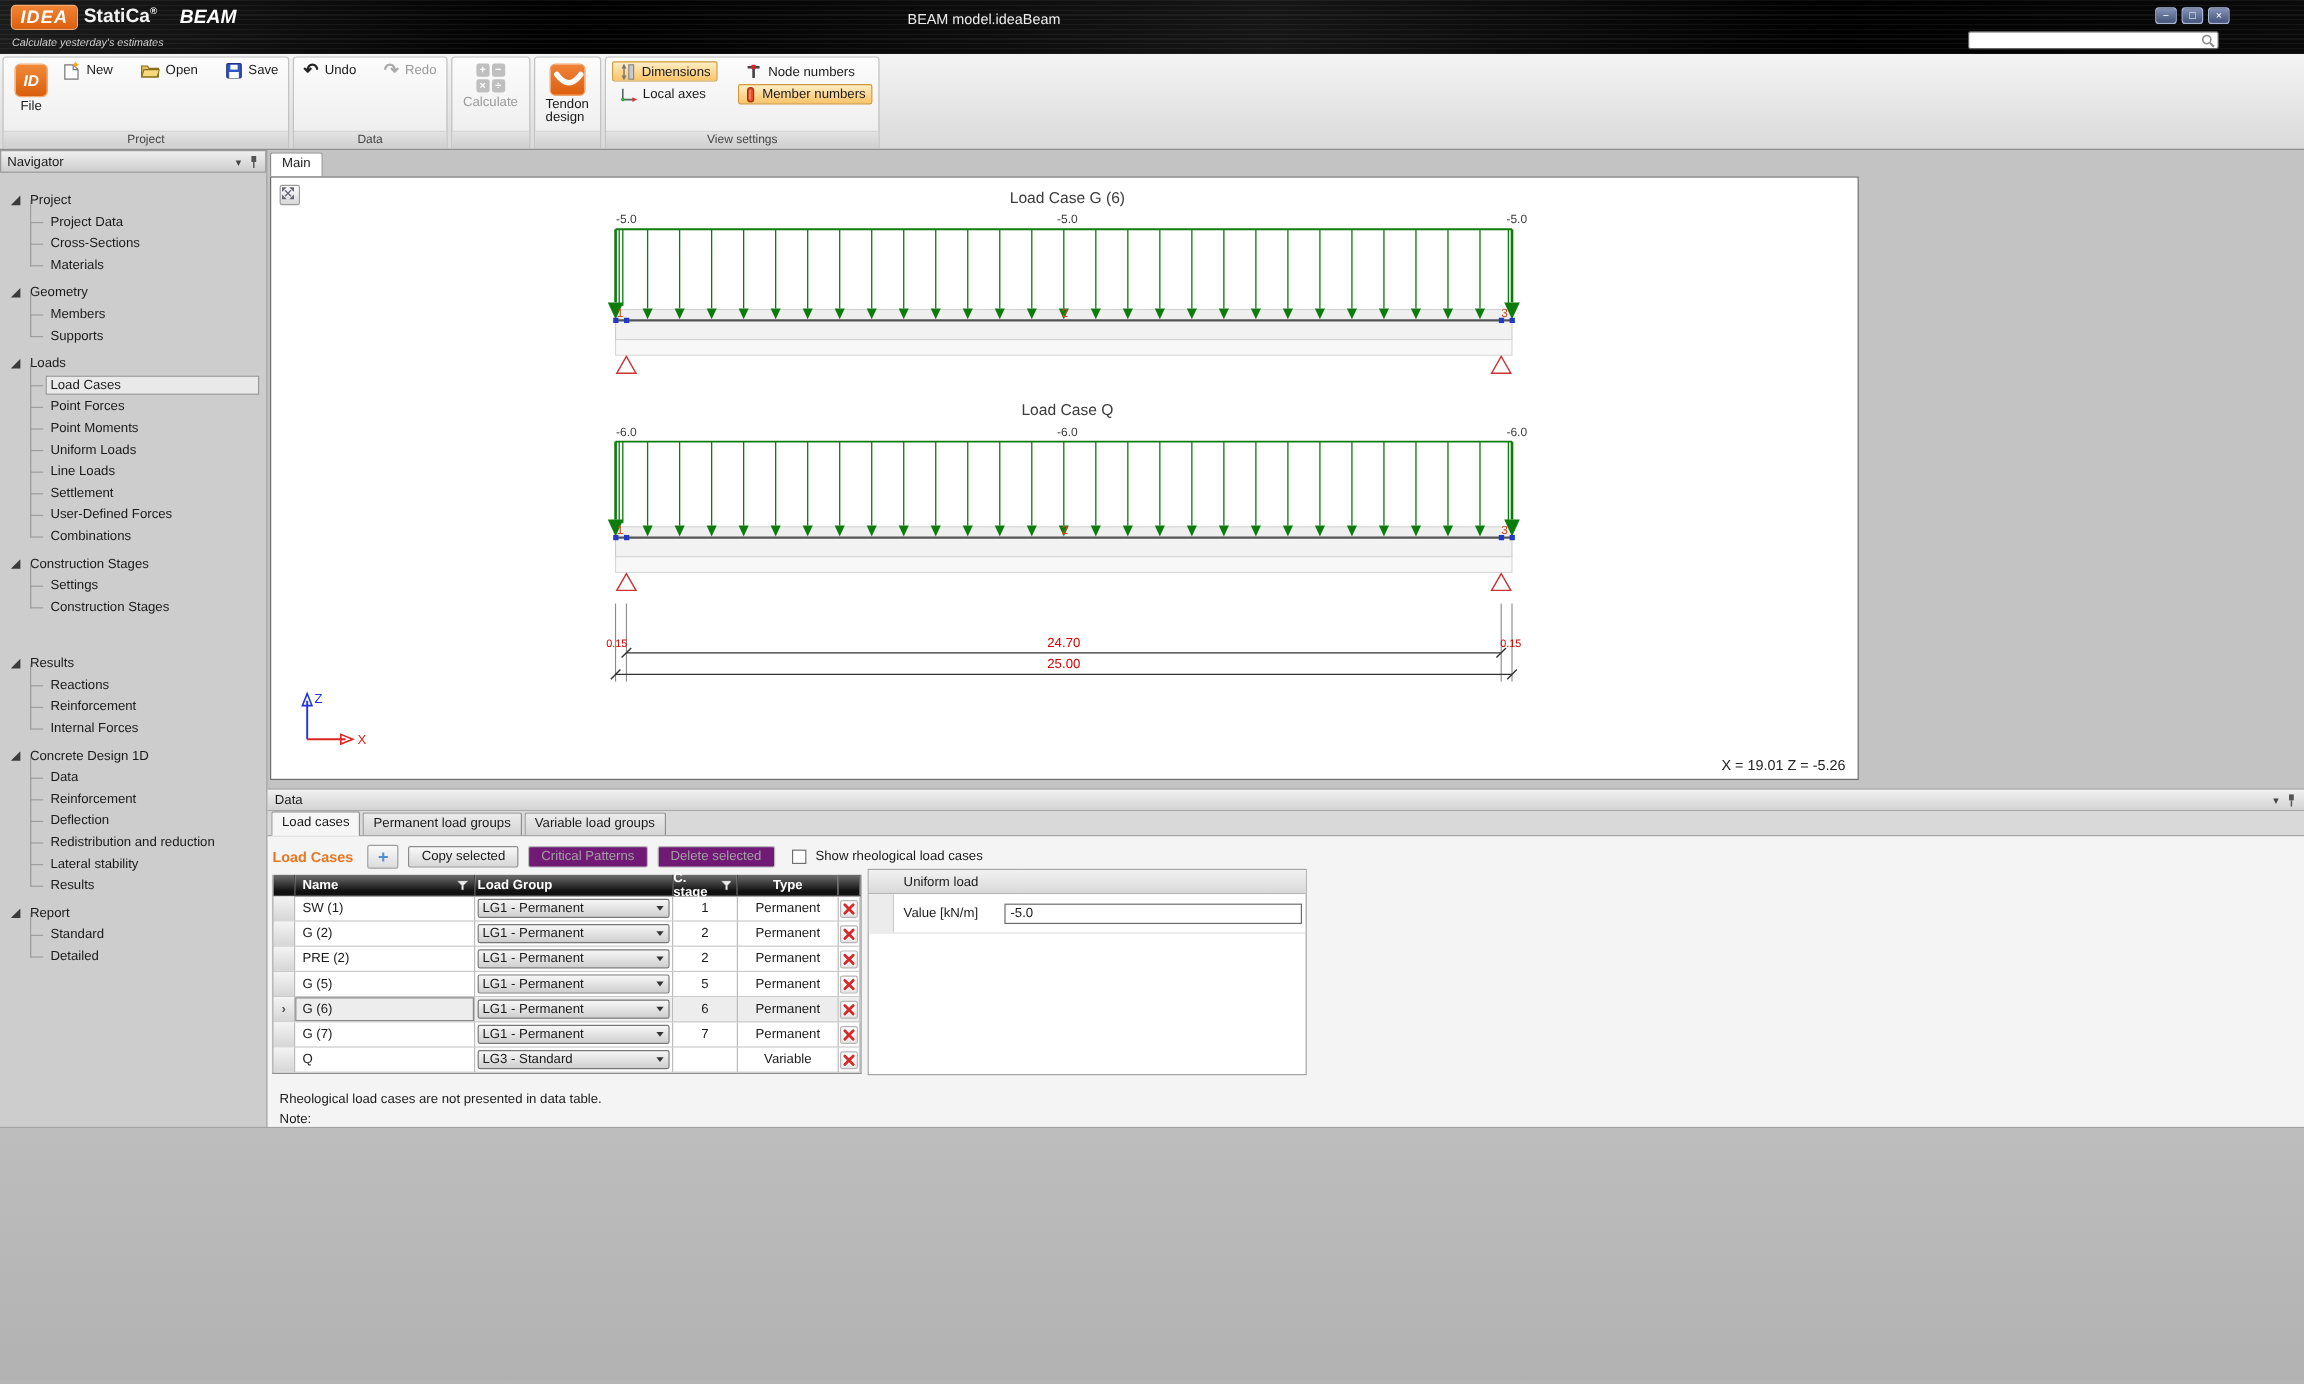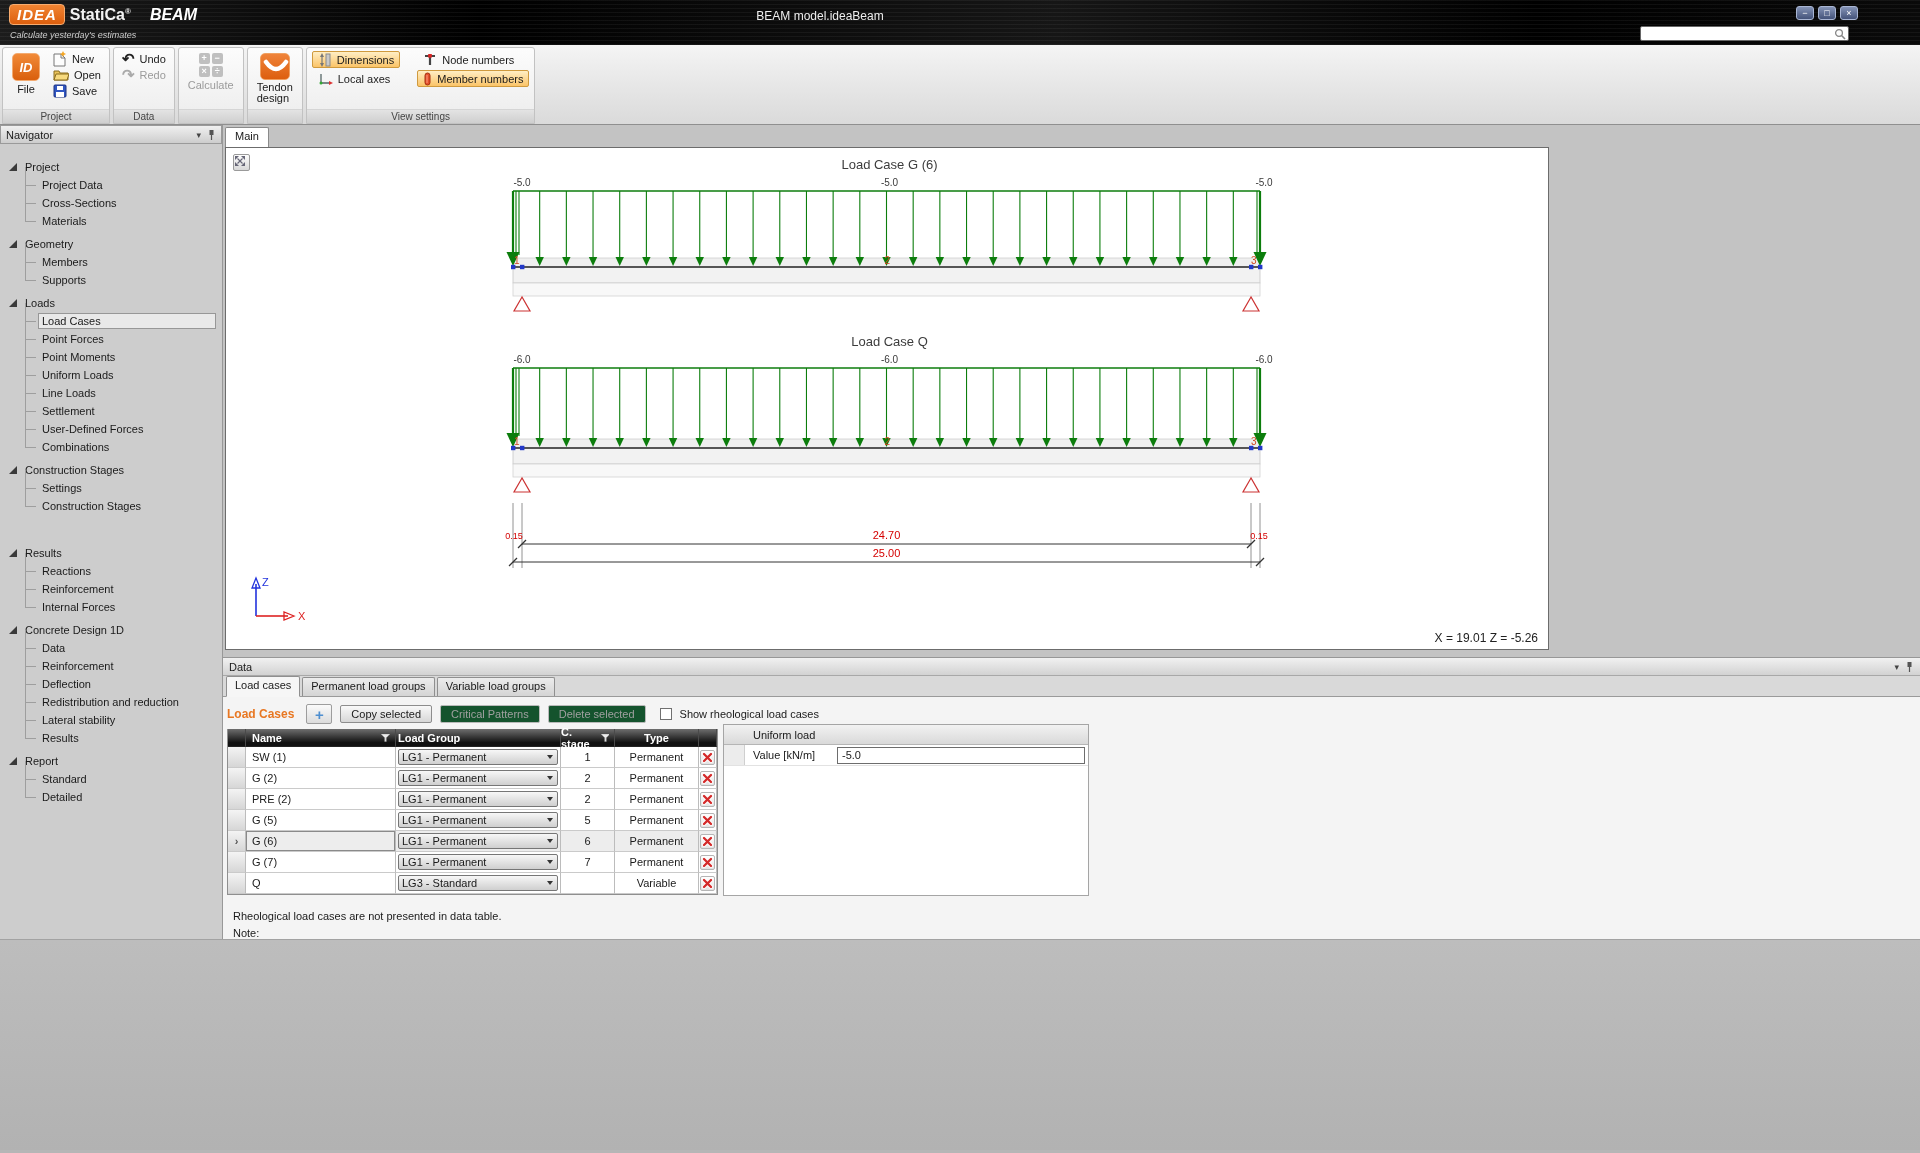--- a/index.html
+++ b/index.html
@@ -29,21 +29,21 @@
     display:flex;align-items:stretch;padding:2px 0 0 2px;gap:3px}
   .rgroup{display:flex;flex-direction:column;background:linear-gradient(#fcfcfc,#ececec);
     border:1px solid #c2c2c2;border-radius:3px 3px 0 0;overflow:hidden}
   .rgroup-body{flex:1;display:flex;align-items:flex-start;padding:3px 5px;gap:6px}
   .rgroup-label{height:14px;line-height:14px;text-align:center;font-size:10px;color:#444;
     background:linear-gradient(#e3e3e3,#cfcfcf);border-top:1px solid #d5d5d5}
   .bigbtn{display:flex;flex-direction:column;align-items:center;gap:2px;padding:2px 4px;font-size:11px}
   .file-ico{width:28px;height:28px;border-radius:5px;background:linear-gradient(#f18a38,#d95f0d);
     border:1px solid #f3aa70;color:#fff;font-weight:bold;font-style:italic;font-size:13px;
     display:flex;align-items:center;justify-content:center}
-  .vstack{display:flex;flex-direction:column;gap:0;justify-content:center}
+  .vstack{display:flex;flex-direction:row;gap:17px;justify-content:center}
   .smallbtn{display:flex;align-items:center;gap:5px;font-size:11px;height:16px;padding:0 3px;white-space:nowrap}
   .disabled{color:#9b9b9b}
   .calc-grid{display:grid;grid-template-columns:11px 11px;grid-gap:2px}
   .calc-cell{width:11px;height:11px;background:#bfbfbf;border-radius:2px;color:#fff;font-weight:bold;
     font-size:9px;line-height:11px;text-align:center}
   .tendon-ico{width:30px;height:27px;border-radius:5px;background:linear-gradient(#ef833a,#dd5f0e);
     border:1px solid #f0a060;display:flex;align-items:center;justify-content:center}
   .toggle{display:flex;align-items:center;gap:5px;font-size:11px;height:17px;padding:0 5px;
     border:1px solid transparent;border-radius:2px;white-space:nowrap}
   .toggle.active{background:linear-gradient(#ffeec4,#fbc468);border-color:#cf9a3e}
@@ -85,21 +85,21 @@
   .dp-header .sp{flex:1}
   .dp-tabs{height:21px;display:flex;align-items:flex-end;padding-left:3px;background:#d9d9d9;border-bottom:1px solid #9a9a9a}
   .dp-tab{height:19px;padding:2px 8px 0;border:1px solid #8f8f8f;border-bottom:none;margin-right:2px;font-size:11px;
     background:linear-gradient(#ececec,#d4d4d4);border-radius:2px 2px 0 0}
   .dp-tab.active{background:#f6f6f6;height:21px;margin-bottom:-1px;border-bottom:1px solid #f6f6f6}
   .dp-body{position:relative;height:242px;background:#f4f4f4;padding:7px 0 0 4px}
   .lc-toolbar{display:flex;align-items:center;gap:8px;height:20px;margin-bottom:5px}
   .lc-heading{color:#e87722;font-weight:bold;font-size:12px;margin-right:4px}
   .btn{height:18px;padding:0 10px;font-size:11px;background:linear-gradient(#f9f9f9,#d7d7d7);
     border:1px solid #8d8d8d;border-radius:2px;display:flex;align-items:center}
-  .btn.disabled{color:#a0a0a0;background:#14532d;border-color:#b9b9b9}
+  .btn.disabled{color:#a0a0a0;background:#701a75;border-color:#b9b9b9}
   .plusbtn{width:26px;height:20px;background:linear-gradient(#fafafa,#dcdcdc);border:1px solid #9d9d9d;border-radius:2px;
     display:flex;align-items:center;justify-content:center;color:#4e8fd0;font-weight:bold;font-size:15px;line-height:13px}
   .cb{width:12px;height:12px;background:#fff;border:1px solid #707070;margin-left:6px}
   .cb-lbl{font-size:11px}
 
   .lc-table{width:491px;background:#fff;border:1px solid #8f8f8f;border-top:none}
   .t-row{display:flex;height:21px}
   .t-row>div{border-right:1px solid #bcbcbc;border-bottom:1px solid #cacaca;display:flex;align-items:center}
   .t-head{height:18px}
   .t-head>div{background:linear-gradient(#6e6e6e,#111 80%);color:#fff;font-weight:bold;font-size:11px;
@@ -116,21 +116,21 @@
   .combo{flex:1;height:16px;background:linear-gradient(#f7f7f7,#cfcfcf);border:1px solid #767676;border-radius:2px;
     display:flex;align-items:center;font-size:11px;padding:0 3px;gap:3px}
   .combo-txt{flex:1;white-space:nowrap;overflow:hidden}
   .combo-arr{width:0;height:0;border-left:3px solid transparent;border-right:3px solid transparent;border-top:4px solid #333;margin-right:1px}
   .delbtn{width:15px;height:15px;border:1px solid #b5b5b5;border-radius:2px;background:linear-gradient(#fff,#e2e2e2);
     display:flex;align-items:center;justify-content:center}
 
   .detail-panel{position:absolute;left:500px;top:27px;width:366px;height:172px;background:#fff;border:1px solid #a5a5a5}
   .detail-hd{height:20px;background:linear-gradient(#f2f2f2,#d9d9d9);border-bottom:1px solid #b5b5b5;
     display:flex;align-items:center;padding-left:29px;font-size:11px}
-  .detail-row{display:flex;align-items:center;height:21px;border-bottom:1px solid #e2e2e2}
+  .detail-row{display:flex;align-items:center;height:33px;border-bottom:1px solid #e2e2e2}
   .detail-gutter{width:21px;height:100%;background:#ececec;border-right:1px solid #cfcfcf}
   .detail-lbl{width:92px;padding-left:8px;font-size:11px}
   .detail-input{flex:1;height:17px;margin-right:3px;background:#fff;border:1px solid #6d6d6d;
     display:flex;align-items:center;padding-left:4px;font-size:11px}
 
   .note-block{margin-top:13px;font-size:11px;line-height:17px;padding-left:6px}
 
   
   .bottom-filler{height:211px;background:linear-gradient(#bdbdbd,#b2b2b2);border-top:1px solid #a2a2a2}
 

